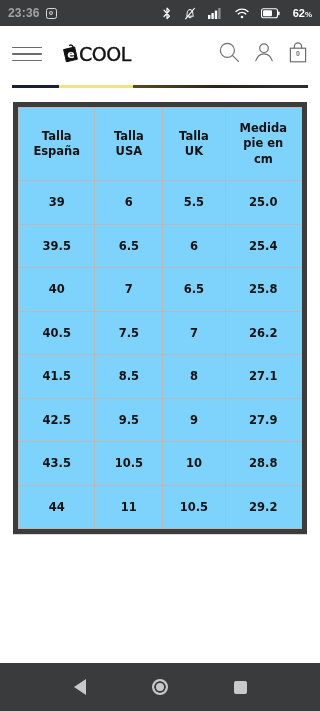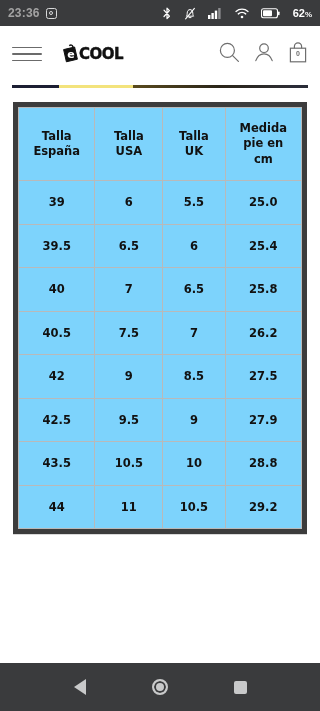--- a/index.html
+++ b/index.html
@@ -105,22 +105,22 @@
   }
   .logo-bag {
     position: relative;
     width: 23px;
     height: 23px;
     flex: 0 0 auto;
   }
   .logo-bag svg { display:block; }
   .logo-text {
     font-family: "DejaVu Sans", sans-serif;
-    font-size: 15px;
-    font-weight: bold;
+    font-size: 19px;
+    font-weight: normal;
     letter-spacing: -0.5px;
     color: #111111;
     margin-left: -4px;
     line-height: 1;
     -webkit-text-stroke: 0.4px #111;
   }
   .header-icons {
     margin-left: auto;
     display: flex;
     align-items: center;
@@ -385,24 +385,24 @@
             <td>6.5</td>
             <td>25.8</td>
           </tr>
           <tr>
             <td class="es">40.5</td>
             <td>7.5</td>
             <td>7</td>
             <td>26.2</td>
           </tr>
           <tr>
-            <td class="es">42</td>
-            <td>9</td>
+            <td class="es">41.5</td>
             <td>8.5</td>
-            <td>27.5</td>
+            <td>8</td>
+            <td>27.1</td>
           </tr>
           <tr>
             <td class="es">42.5</td>
             <td>9.5</td>
             <td>9</td>
             <td>27.9</td>
           </tr>
           <tr>
             <td class="es">43.5</td>
             <td>10.5</td>

